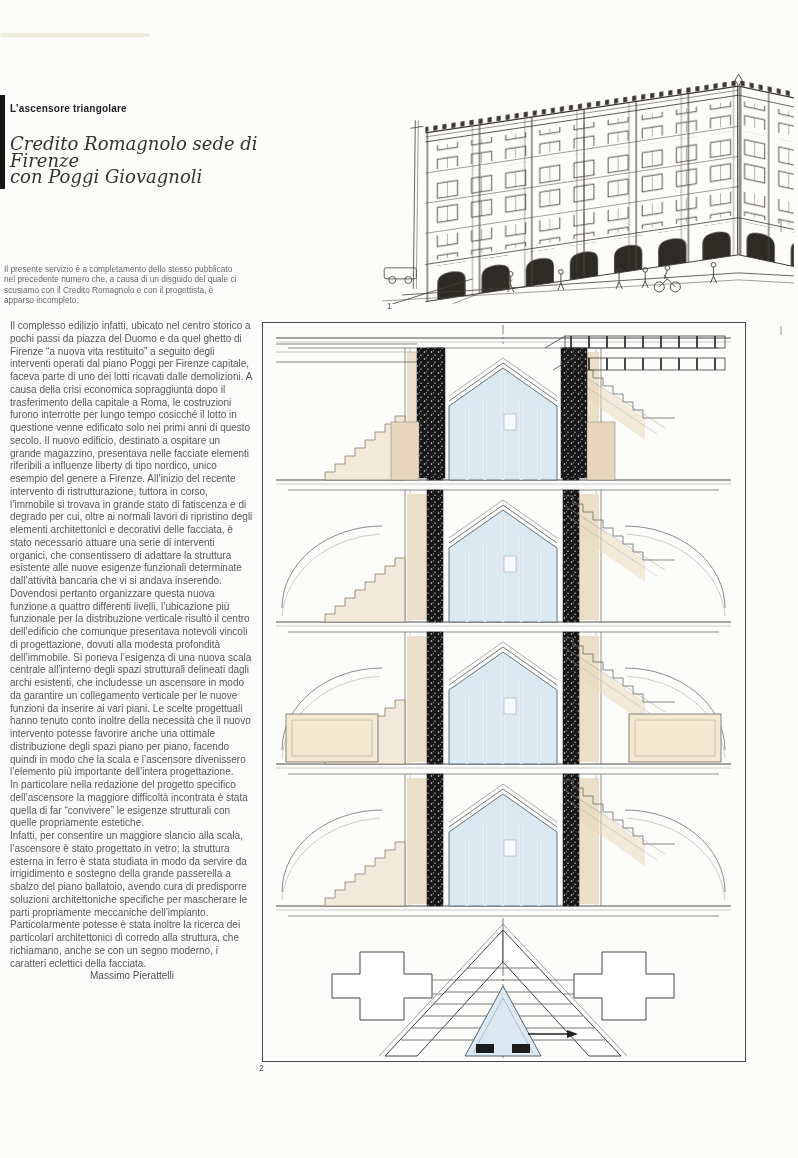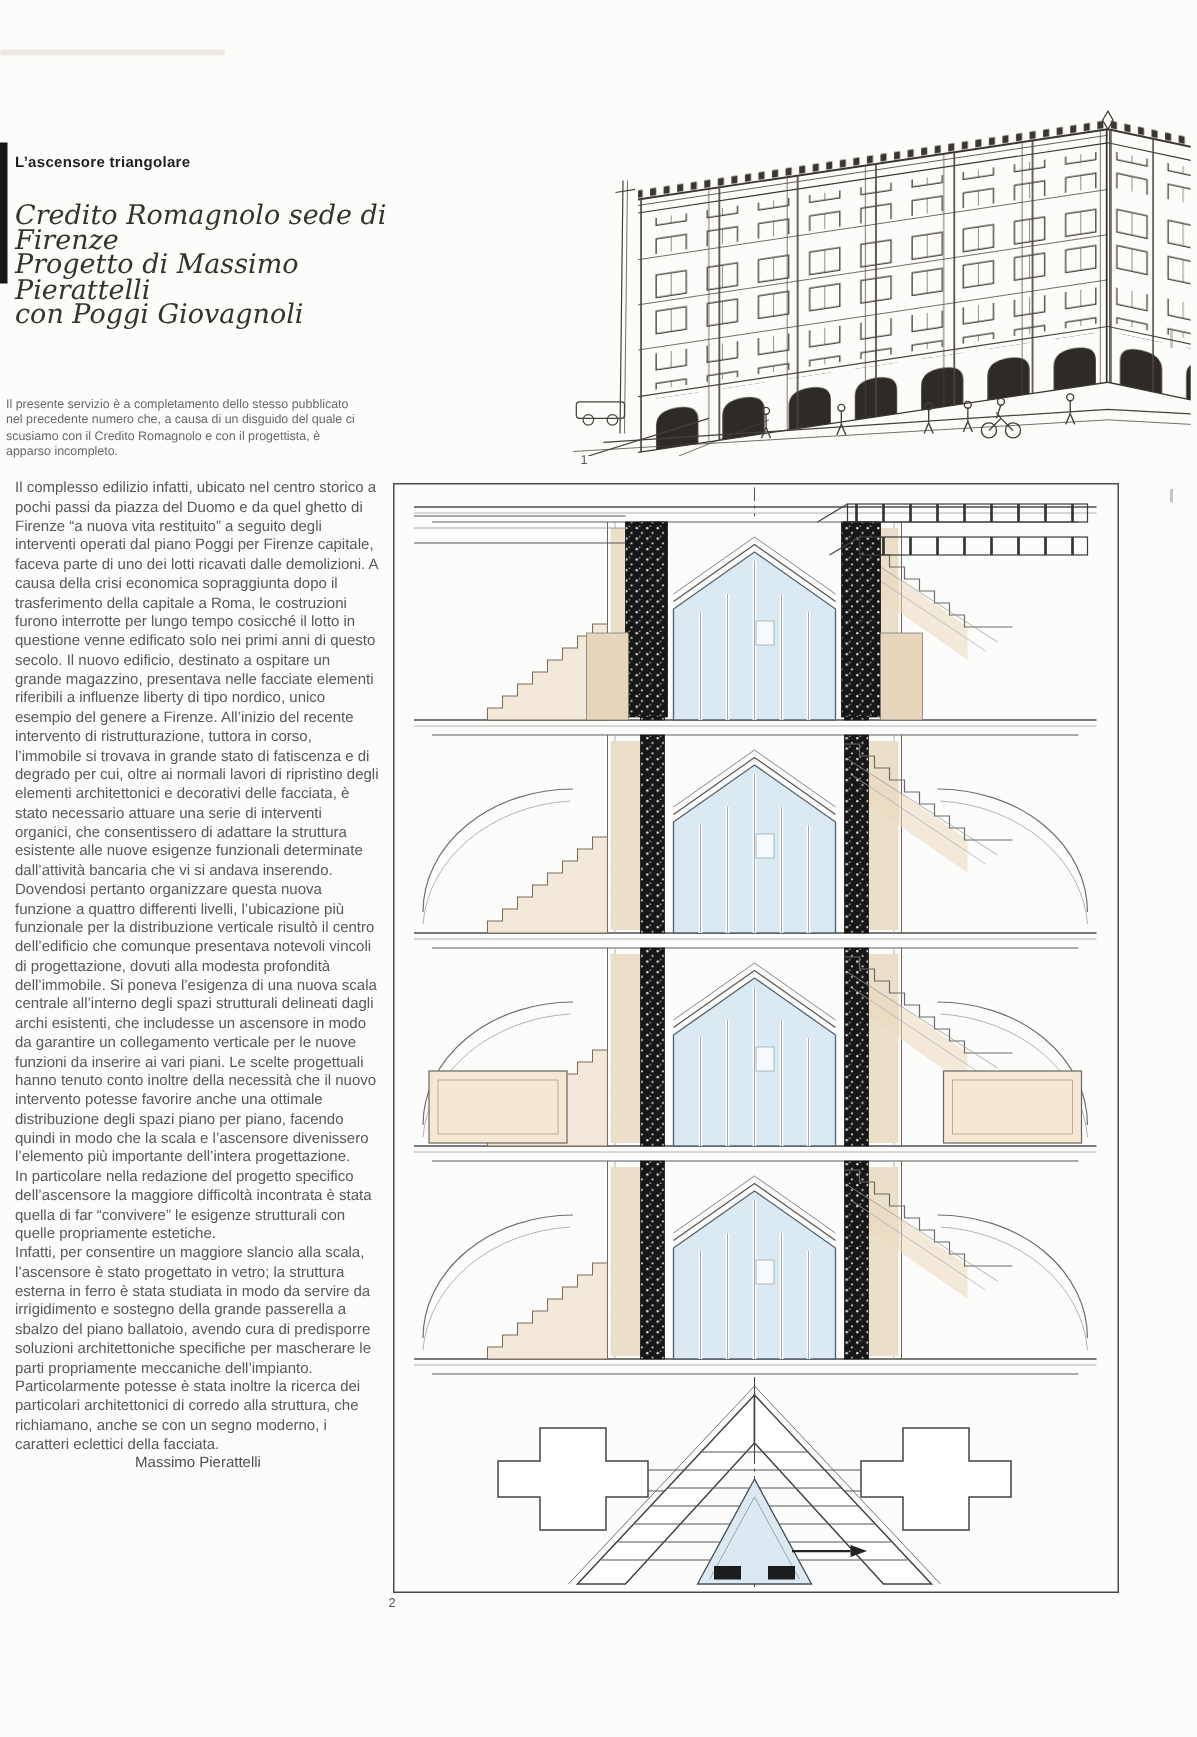--- a/index.html
+++ b/index.html
@@ -39,21 +39,20 @@
 
 <div class="smudge"></div>
 <div class="left-bar"></div>
 <div class="artifact" style="left:780px;top:220px;width:2px;height:12px;"></div>
 <div class="artifact" style="left:780px;top:326px;width:2px;height:9px;"></div>
 
 <h1 class="title">L’ascensore triangolare</h1>
 
 <div class="subtitle">
   <div>Credito Romagnolo sede di Firenze</div>
-  <div>Progetto di Massimo Pierattelli</div>
   <div>con Poggi Giovagnoli</div>
 </div>
 
 <div class="note">Il presente servizio è a completamento dello stesso pubblicato nel precedente numero che, a causa di un disguido del quale ci scusiamo con il Credito Romagnolo e con il progettista, è apparso incompleto.</div>
 
 <div class="article">
   <p>Il complesso edilizio infatti, ubicato nel centro storico a pochi passi da piazza del Duomo e da quel ghetto di Firenze “a nuova vita restituito” a seguito degli interventi operati dal piano Poggi per Firenze capitale, faceva parte di uno dei lotti ricavati dalle demolizioni. A causa della crisi economica sopraggiunta dopo il trasferimento della capitale a Roma, le costruzioni furono interrotte per lungo tempo cosicché il lotto in questione venne edificato solo nei primi anni di questo secolo. Il nuovo edificio, destinato a ospitare un grande magazzino, presentava nelle facciate elementi riferibili a influenze liberty di tipo nordico, unico esempio del genere a Firenze. All’inizio del recente intervento di ristrutturazione, tuttora in corso, l’immobile si trovava in grande stato di fatiscenza e di degrado per cui, oltre ai normali lavori di ripristino degli elementi architettonici e decorativi delle facciata, è stato necessario attuare una serie di interventi organici, che consentissero di adattare la struttura esistente alle nuove esigenze funzionali determinate dall’attività bancaria che vi si andava inserendo. Dovendosi pertanto organizzare questa nuova funzione a quattro differenti livelli, l’ubicazione più funzionale per la distribuzione verticale risultò il centro dell’edificio che comunque presentava notevoli vincoli di progettazione, dovuti alla modesta profondità dell’immobile. Si poneva l’esigenza di una nuova scala centrale all’interno degli spazi strutturali delineati dagli archi esistenti, che includesse un ascensore in modo da garantire un collegamento verticale per le nuove funzioni da inserire ai vari piani. Le scelte progettuali hanno tenuto conto inoltre della necessità che il nuovo intervento potesse favorire anche una ottimale distribuzione degli spazi piano per piano, facendo quindi in modo che la scala e l’ascensore divenissero l’elemento più importante dell’intera progettazione.</p>
   <p>In particolare nella redazione del progetto specifico dell’ascensore la maggiore difficoltà incontrata è stata quella di far “convivere” le esigenze strutturali con quelle propriamente estetiche.</p>
   <p>Infatti, per consentire un maggiore slancio alla scala, l’ascensore è stato progettato in vetro; la struttura esterna in ferro è stata studiata in modo da servire da irrigidimento e sostegno della grande passerella a sbalzo del piano ballatoio, avendo cura di predisporre soluzioni architettoniche specifiche per mascherare le parti propriamente meccaniche dell’impianto.</p>
   <p>Particolarmente potesse è stata inoltre la ricerca dei particolari architettonici di corredo alla struttura, che richiamano, anche se con un segno moderno, i caratteri eclettici della facciata.</p>

